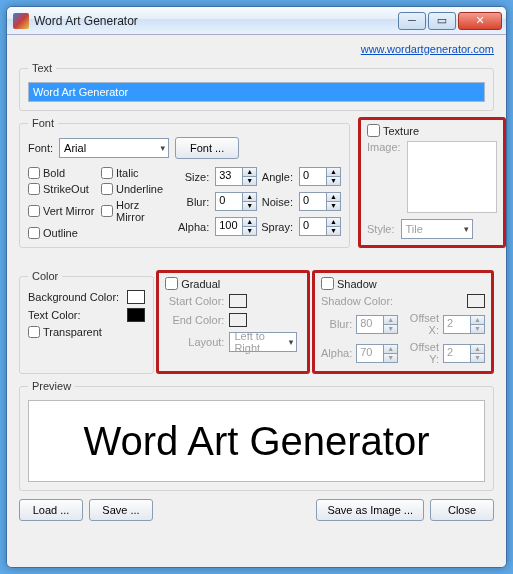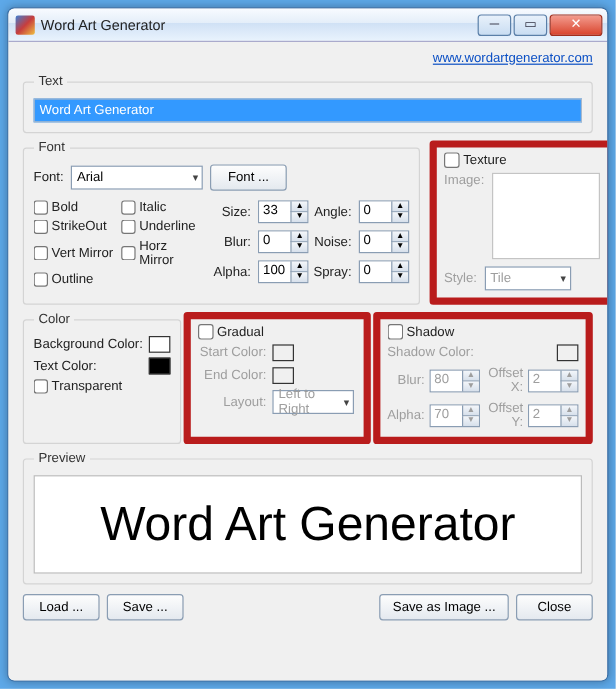--- a/index.html
+++ b/index.html
@@ -78,21 +78,21 @@
   height: 20px;
   border: 1px solid #a7b8cc;
   padding: 2px 4px;
   font-size: 11px;
   background: #fff;
 }
 .textinput.selected { background: #3399ff; color: #fff; }
 .row2 { display: flex; gap: 8px; }
 .fontbox { flex: 2.05; }
 .texturebox { flex: 1; }
-.row3 { display: flex; gap: 2px; }
+.row3 { display: flex; gap: 2px; margin-top: 16px; }
 .colorbox { flex: 1; }
 .gradbox { flex: 1.16; }
 .shadowbox { flex: 1.4; }
 label, .lbl { font-size: 11px; color: #222; }
 .combo {
   height: 20px;
   border: 1px solid #8a9db3;
   background: #fff;
   display: inline-flex;
   align-items: center;
@@ -131,21 +131,21 @@
 .spinner .btns span { flex: 1; font-size: 7px; line-height: 8px; text-align: center; background: linear-gradient(#f3f6fa,#d7e0eb); border-left: 1px solid #8a9db3; }
 .spinner .btns span:first-child { border-bottom: 1px solid #8a9db3; }
 .numgrid { display: grid; grid-template-columns: auto auto auto auto; gap: 6px 4px; margin-top: 8px; margin-left: 150px; align-items: center; }
 .numgrid .lbl { text-align: right; padding-right: 2px; }
 .swatch { width: 18px; height: 14px; border: 1px solid #333; display: inline-block; vertical-align: middle; }
 .swatch.black { background: #000; }
 .swatch.white { background: #fff; }
 .swatch.none { background: #f0f0f0; }
 .colorrow { display: flex; align-items: center; gap: 4px; margin-bottom: 4px; }
 .colorrow .lbl { flex: 1; }
-.innergroup { border: 6px solid #b91c1c; border-radius: 3px; padding: 4px 6px 6px 6px; }
+.innergroup { border: 3px solid #b91c1c; border-radius: 3px; padding: 4px 6px 6px 6px; }
 .innergroup .hd { display: flex; align-items: center; gap: 3px; margin-bottom: 4px; }
 .disabled, .disabled * { color: #9e9e9e !important; }
 .preview {
   background: #fff;
   height: 82px;
   border: 1px solid #bbb;
   display: flex;
   align-items: center;
   justify-content: center;
   font-family: Arial, sans-serif;

